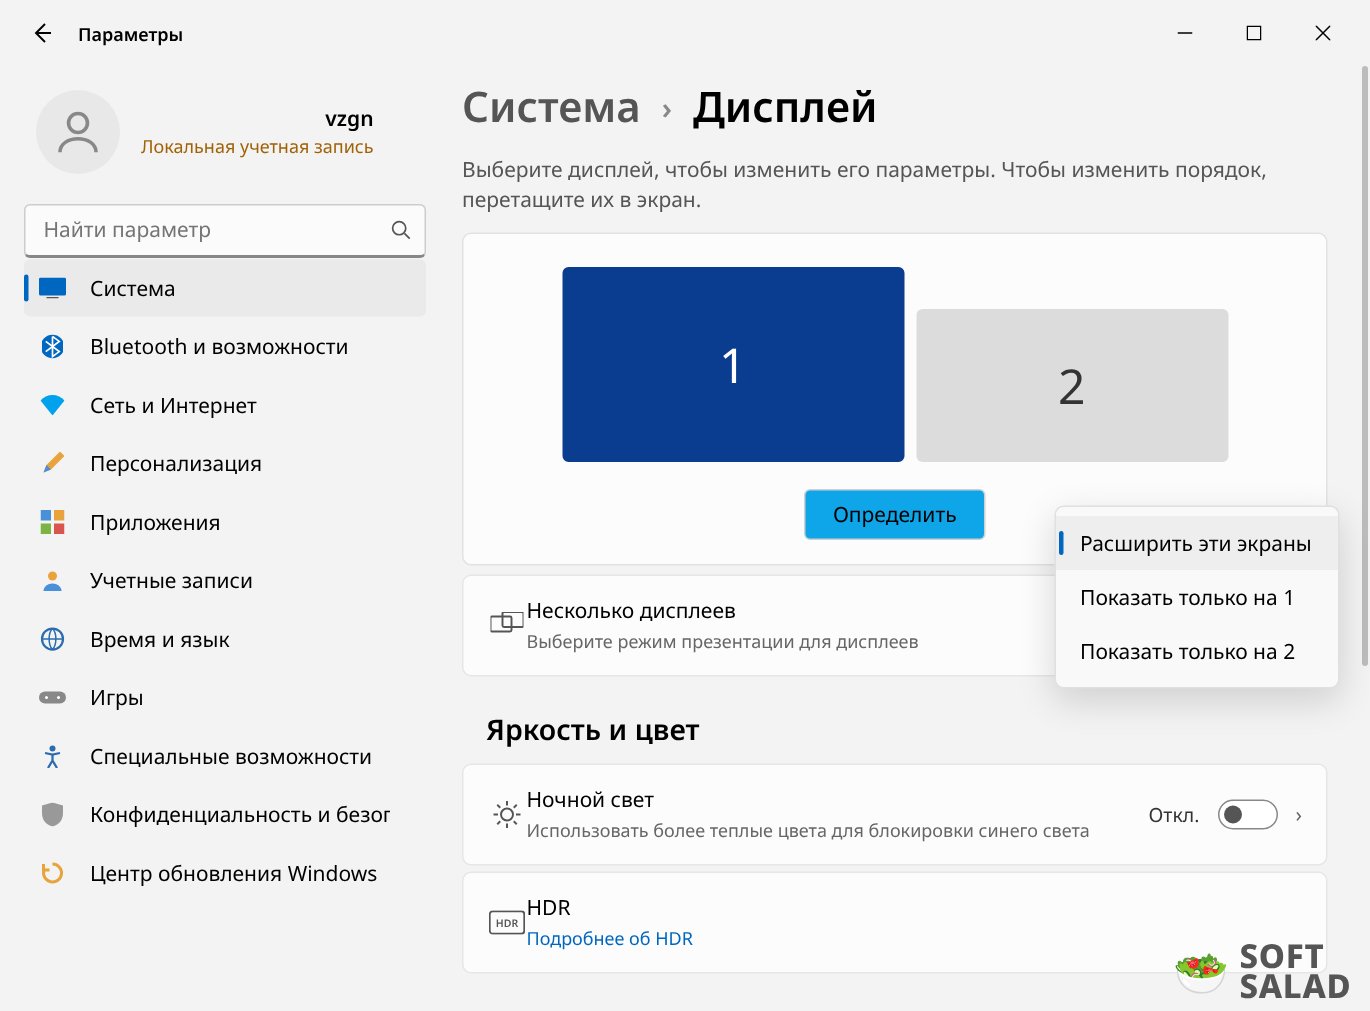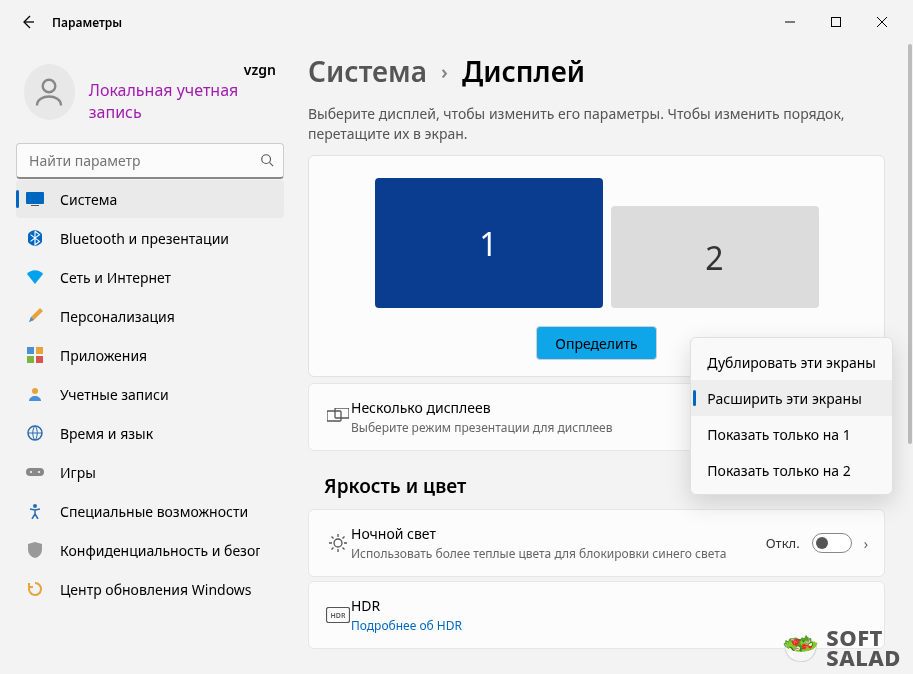--- a/index.html
+++ b/index.html
@@ -11,21 +11,21 @@
   .win-controls { margin-left: auto; display: flex; }
   .win-btn { width: 46px; height: 32px; display: flex; align-items: center; justify-content: center; cursor: pointer; }
   
   .layout { display: flex; height: calc(100% - 44px); }
   
   .sidebar { width: 300px; padding: 8px 16px; overflow-y: auto; }
   .user-block { display: flex; align-items: center; gap: 14px; padding: 8px; margin-bottom: 12px; }
   .avatar { width: 56px; height: 56px; border-radius: 50%; background: #e8e8e8; display: flex; align-items: center; justify-content: center; }
   .user-text { display: flex; flex-direction: column; align-items: flex-end; }
   .user-name { font-size: 14px; font-weight: 600; }
-  .user-sub { font-size: 16px; color: #a21caf; }
+  .user-sub { font-size: 12px; color: #a16207; }
   
   .search-box { position: relative; }
   .search-input { width: 100%; height: 36px; border: 1px solid #ccc; border-bottom: 2px solid #888; border-radius: 4px; background: #fbfbfb; padding: 0 36px 0 12px; font-size: 14px; outline: none; }
   .search-icon { position: absolute; right: 10px; top: 50%; transform: translateY(-50%); color: #555; }
   
   .nav { list-style: none; }
   .nav-item { display: flex; align-items: center; height: 38px; padding: 0 10px; border-radius: 4px; cursor: pointer; font-size: 14px; position: relative; gap: 16px; margin: 1px 0; }
   .nav-item.selected { background: #eaeaea; }
   .nav-item.selected::before { content: ""; position: absolute; left: 0; top: 10px; bottom: 10px; width: 3px; background: #0067c0; border-radius: 2px; }
   .nav-icon { width: 18px; height: 18px; display: flex; align-items: center; justify-content: center; font-size: 16px; }
@@ -137,21 +137,21 @@
           </span>
         <span>Система</span>
       </li>
       <li class="nav-item">
         <span class="nav-icon">
             <svg width="14" height="18" viewBox="0 0 10 16">
               <circle cx="5" cy="8" r="7" fill="#0067c0"></circle>
               <path d="M5 2v12l4-3-8-6m0 6l8-6-4-3" fill="none" stroke="#fff" stroke-width="1"></path>
             </svg>
           </span>
-        <span>Bluetooth и презентации</span>
+        <span>Bluetooth и возможности</span>
       </li>
       <li class="nav-item">
         <span class="nav-icon">
             <svg width="16" height="14" viewBox="0 0 16 14">
               <path d="M8 14 0 4c4-5 12-5 16 0z" fill="#00a2ed"></path>
             </svg>
           </span>
         <span>Сеть и Интернет</span>
       </li>
       <li class="nav-item">
@@ -295,21 +295,20 @@
             <text x="12" y="11" text-anchor="middle" font-size="7" font-weight="600" fill="#555">HDR</text>
           </svg>
       </div>
       <div class="row-text">
         <div class="row-title">HDR</div>
         <div class="row-sub link">Подробнее об HDR</div>
       </div>
     </div>
 
     <div class="dropdown-menu" style="top:293px; right:20px;">
-      <div class="dd-item">Дублировать эти экраны</div>
       <div class="dd-item selected">Расширить эти экраны</div>
       <div class="dd-item">Показать только на 1</div>
       <div class="dd-item">Показать только на 2</div>
     </div>
   </div>
 </div>
 
 <div class="scrollbar-track">
   <div class="scrollbar-thumb"></div>
 </div>

